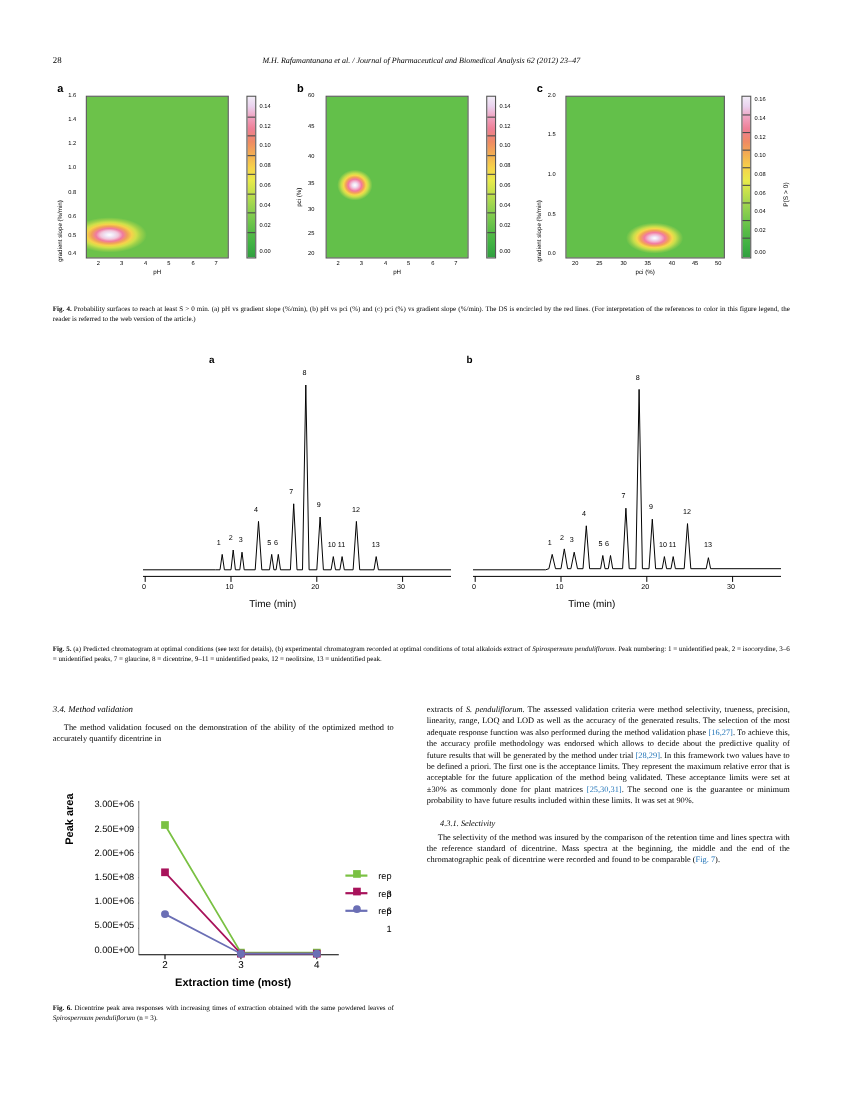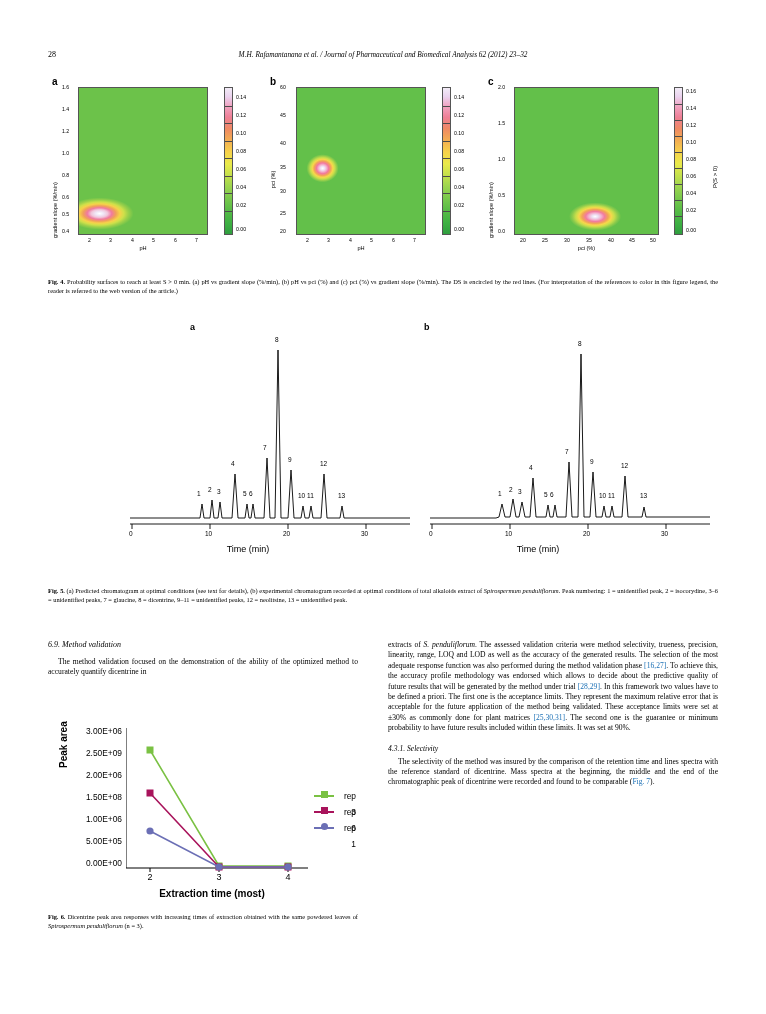--- a/index.html
+++ b/index.html
@@ -65,21 +65,21 @@
   .fig5{position:absolute;top:318px;left:48px;width:670px;height:250px;}
   .chrom{position:absolute;top:0;width:300px;height:250px;}
   .chrom .clabel{position:absolute;font-size:9px;font-weight:bold;font-family:"Liberation Sans",sans-serif;}
   .chrom .xlab{position:absolute;bottom:0;width:100%;text-align:center;font-size:9px;font-family:"Liberation Sans",sans-serif;}
   .peaknum{position:absolute;font-size:6.5px;font-family:"Liberation Sans",sans-serif;}
 
   
   .colL{position:absolute;left:48px;top:640px;width:310px;}
   .colR{position:absolute;left:388px;top:640px;width:330px;}
   .h3{font-size:8px;font-style:italic;font-weight:normal;margin:0 0 8px 0;font-family:"Liberation Serif",serif;}
-  .h4{font-size:7.6px;font-style:italic;margin:10px 0 4px 0;}
+  .h4{font-size:7.6px;font-style:italic;margin:10px 0 4px 12px;}
   p.body{font-size:7.6px;line-height:10.4px;text-align:justify;margin:0 0 6px 0;text-indent:10px;}
   p.noind{text-indent:0;}
   .lnk{color:#1a6fb5;}
 
   
   .fig6{position:absolute;left:56px;top:710px;width:300px;height:190px;}
   .f6-ylab{position:absolute;left:2px;top:58px;transform:rotate(-90deg);transform-origin:left top;font-size:10px;font-weight:bold;font-family:"Liberation Sans",sans-serif;white-space:nowrap;}
   .f6-xlab{position:absolute;left:56px;top:178px;width:200px;text-align:center;font-size:10px;font-weight:bold;font-family:"Liberation Sans",sans-serif;}
   .f6-tickY{position:absolute;right:0;font-size:8.4px;font-family:"Liberation Sans",sans-serif;text-align:right;white-space:nowrap;}
   .f6-tickX{position:absolute;font-size:9px;font-family:"Liberation Sans",sans-serif;text-align:center;}
@@ -92,21 +92,21 @@
   .cap5{position:absolute;left:48px;top:587px;width:670px;}
   .cap4{position:absolute;left:48px;top:278px;width:670px;}
 </style>
 </head>
 <body>
 
 <div class="page">
 
   <div class="runhead">
     <span class="pageno">28</span>
-    <span class="title">M.H. Rafamantanana et al. / Journal of Pharmaceutical and Biomedical Analysis 62 (2012) 23–32</span>
+    <span class="title">M.H. Rafamantanana et al. / Journal of Pharmaceutical and Biomedical Analysis 62 (2012) 23–47</span>
   </div>
 
   <div class="fig4">
 
     <div class="panel" style="left:0px;width:215px;">
       <span class="plabel">a</span>
       <span class="axisY" style="left:4px;top:160px;">gradient slope (%/min)</span>
       <div class="ticksY">
         <span style="left:14px;top:6px;">1.6</span>
         <span style="left:14px;top:28px;">1.4</span>
@@ -316,21 +316,21 @@
       </div>
       <div class="xlab" style="top:226px;left:-30px;width:300px;">Time (min)</div>
     </div>
   </div>
 
   <div class="caption cap5">
     <b>Fig. 5.</b><span> (a) Predicted chromatogram at optimal conditions (see text for details), (b) experimental chromatogram recorded at optimal conditions of total alkaloids extract of </span><i>Spirospermum penduliflorum</i><span>. Peak numbering: 1 = unidentified peak, 2 = isocorydine, 3–6 = unidentified peaks, 7 = glaucine, 8 = dicentrine, 9–11 = unidentified peaks, 12 = neolitsine, 13 = unidentified peak.</span>
   </div>
 
   <div class="colL">
-    <div class="h3">6.9.  Method validation</div>
+    <div class="h3">3.4.  Method validation</div>
     <p class="body">The method validation focused on the demonstration of the ability of the optimized method to accurately quantify dicentrine in</p>
   </div>
 
   <div class="fig6">
     <div class="f6-ylab">Peak area</div>
 
     <div>
       <span class="f6-tickY" style="left:16px;top:16px;width:50px;">3.00E+06</span>
       <span class="f6-tickY" style="left:16px;top:38px;width:50px;">2.50E+09</span>
       <span class="f6-tickY" style="left:16px;top:60px;width:50px;">2.00E+06</span>

